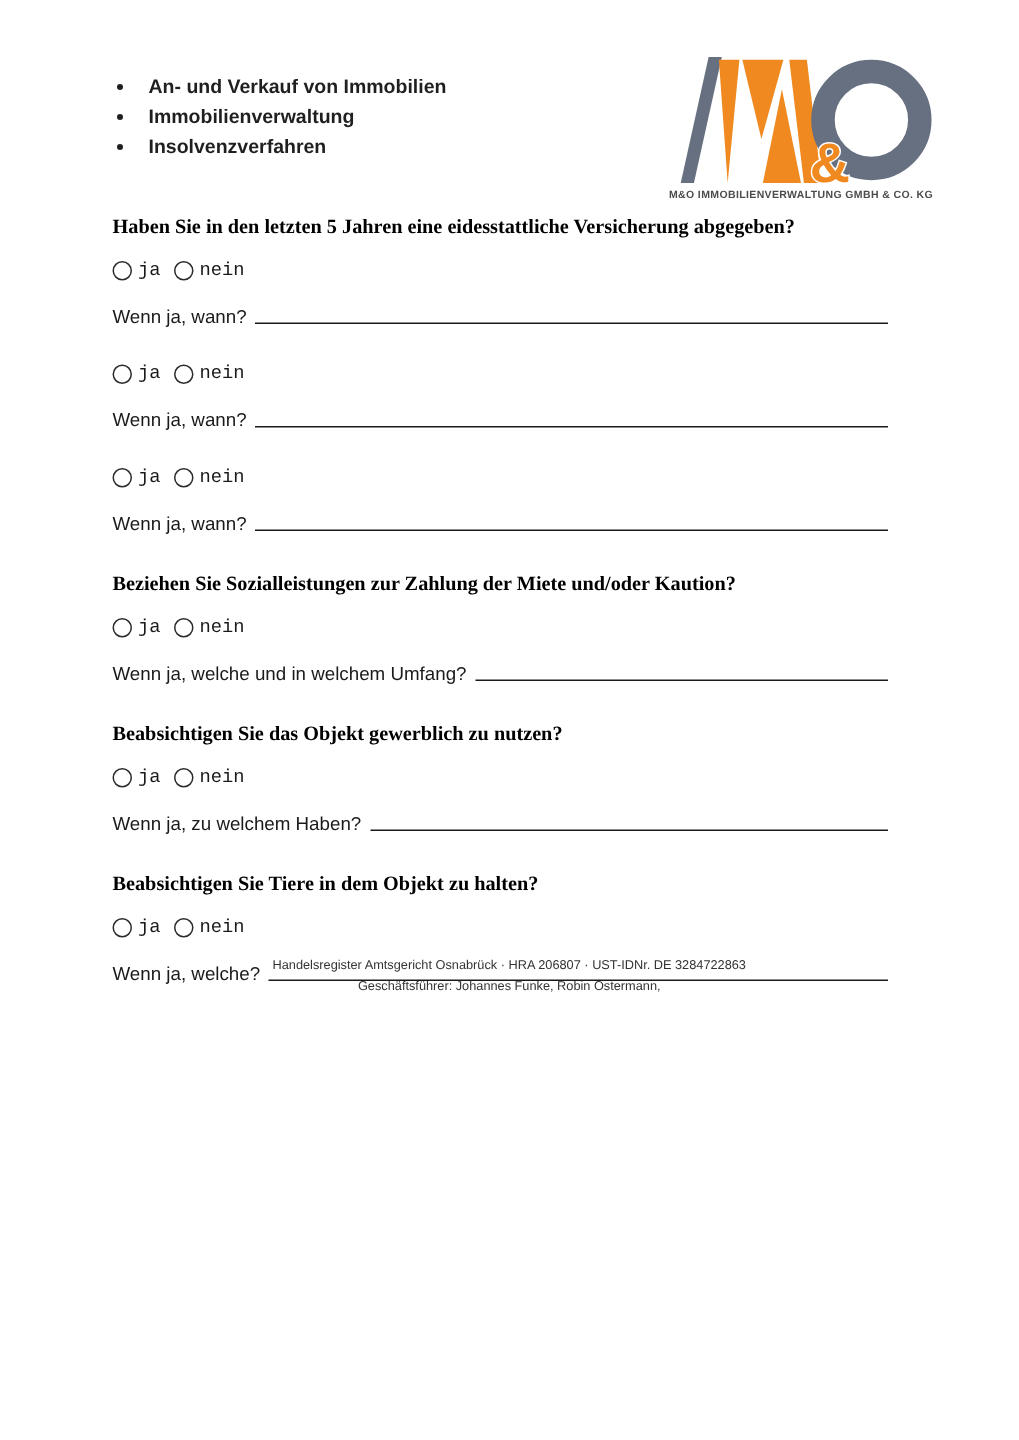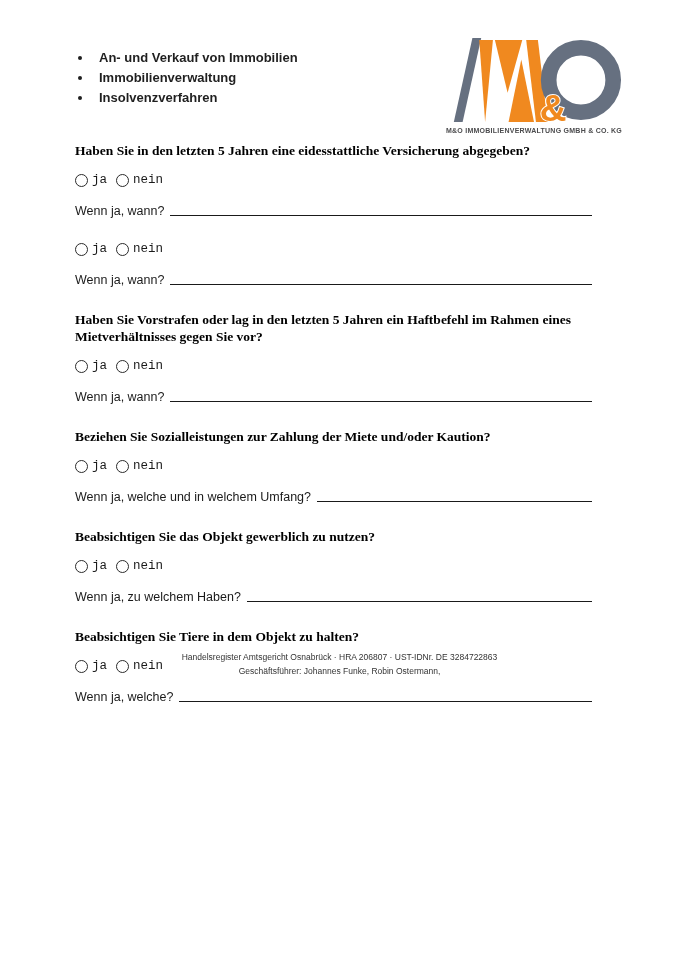--- a/index.html
+++ b/index.html
@@ -74,21 +74,21 @@
   .fill-line{
     flex:1;
     border-bottom:1.2px solid #1a1a1a;
     margin-left:6px;
     margin-bottom:2px;
     min-height:1px;
   }
   
   .footer{
     position:absolute;
-    left:0;right:0;bottom:34px;
+    left:0;right:0;bottom:48px;
     text-align:center;
     font-size:8.5px;
     line-height:13.5px;
     color:#333333;
   }
 </style>
 </head>
 <body>
 
 <div class="page">
@@ -138,21 +138,20 @@
       <span class="radio-label">ja</span>
       <span class="radio"></span>
       <span class="radio-label">nein</span>
     </div>
     <div class="followup">
       <span class="fu-label">Wenn ja, wann?</span>
       <span class="fill-line"></span>
     </div>
   </section>
       <section class="question-block">
-    <h3 class="q-title">Haben Sie Vorstrafen oder lag in den letzten 5 Jahren ein Haftbefehl im Rahmen eines Mietverhältnisses gegen Sie vor?</h3>
     <div class="radio-row">
       <span class="radio"></span>
       <span class="radio-label">ja</span>
       <span class="radio"></span>
       <span class="radio-label">nein</span>
     </div>
     <div class="followup">
       <span class="fu-label">Wenn ja, wann?</span>
       <span class="fill-line"></span>
     </div>

